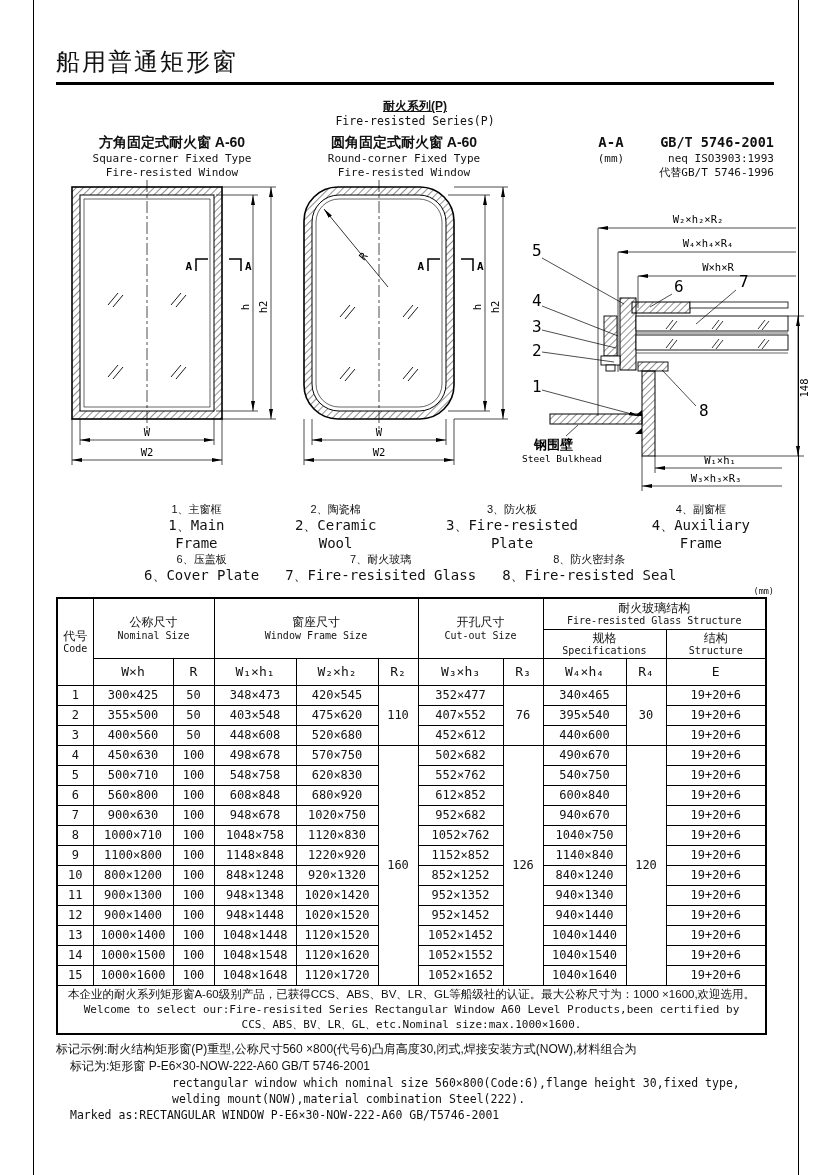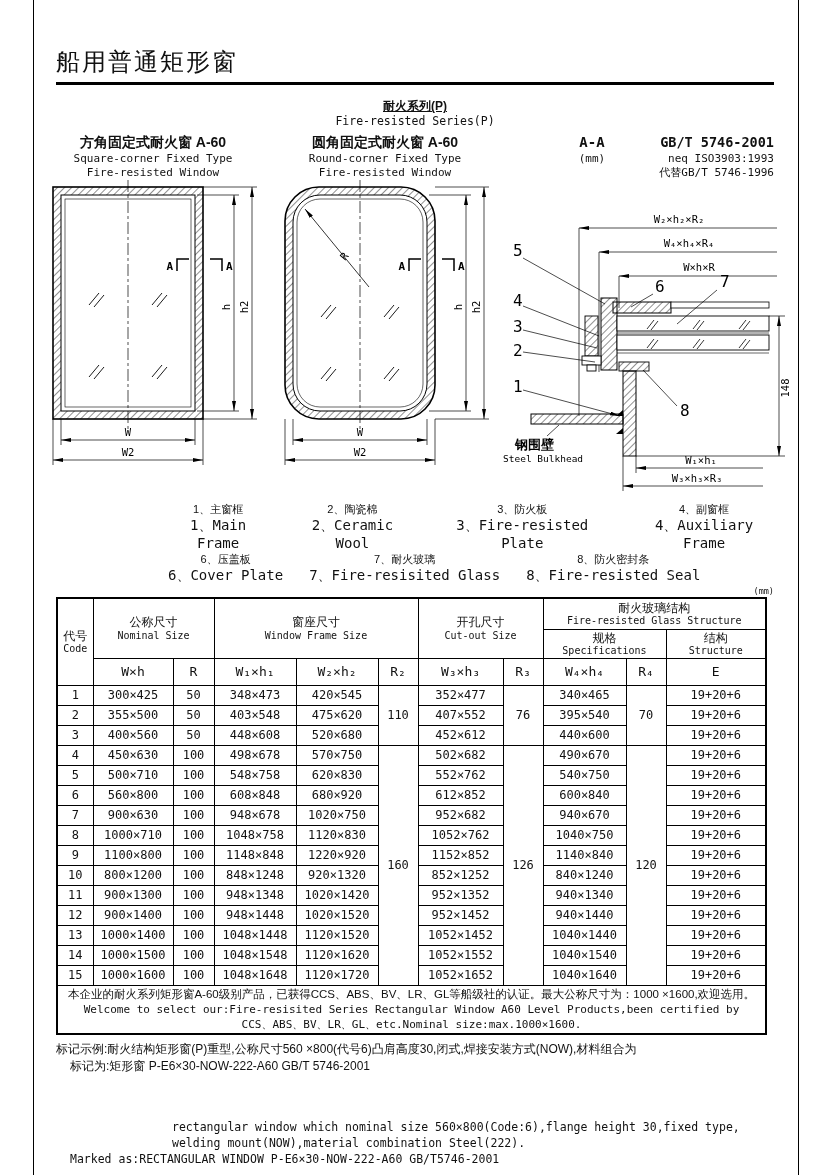--- a/index.html
+++ b/index.html
@@ -19,32 +19,32 @@
   .hdr-en { font-size:20px; font-weight:bold; letter-spacing:0.2px; }
   .hdr-cn { font-size:24px; font-weight:500; letter-spacing:2px; }
   .std-block { position:absolute; right:56px; top:88px; text-align:right; line-height:1.3; }
   .std-main { font-size:13.5px; font-weight:bold; }
   .std-sub { font-size:11px; }
   .series { text-align:center; margin-top:14px; line-height:1.25; }
   .series-cn { font-size:12px; font-weight:bold;text-decoration:underline; }
   .series-en { font-size:11.5px; }
 
   
-  .drawings { display:flex; justify-content:center; margin-top:6px; }
+  .drawings { display:flex; justify-content:space-between; margin-top:6px; }
   .dcol { text-align:center; }
   .dtitle-cn { font-size:14px; font-weight:bold; line-height:1.25; }
   .dtitle-en { font-size:11px; line-height:1.25; }
   .aa-title { text-align:center; padding-right:110px; }
   svg text { fill:#000; }
   .svg-dim-label { font-size:10.5px; font-family:"DejaVu Sans Mono","Liberation Mono",monospace; }
   .svg-callout { font-size:16px; font-family:"DejaVu Sans Mono","Liberation Mono",monospace; }
   .svg-letter { font-size:11px; font-weight:bold; font-family:"DejaVu Sans Mono","Liberation Mono",monospace; }
 
   
-  .legend { margin-top:2px; margin-left:112px; }
+  .legend { margin-top:2px; margin-left:88px; }
   .legend-row { display:flex; gap:26px; margin-bottom:1px; }
   .legend-item { text-align:center; }
   .legend-cn { font-size:11px; }
   .legend-en { font-size:14px; }
 
   .unit-note { text-align:right; font-size:8.5px; margin-top:1px; margin-bottom:1px; }
 
   
   table.spec { border-collapse:collapse; table-layout:fixed; width:709px; border:2px solid #000; }
   table.spec th, table.spec td { border:1px solid #000; text-align:center; padding:0; overflow:hidden; }
@@ -59,21 +59,21 @@
   .note-cn { font-size:11.5px; line-height:1.4; }
   .note-en { font-size:11px; line-height:1.4; font-family:"DejaVu Sans Mono","Liberation Mono",monospace; }
 
   
   .marked { margin-top:6px; font-size:12px; line-height:1.42; }
   .m-cn1 { padding-left:0; }
   .m-cn2 { padding-left:56px; }
   .m-cn3 { padding-left:14px; }
   .m-en { font-family:"DejaVu Sans Mono","Liberation Mono",monospace; font-size:11.5px; }
   .m-en1 { padding-left:0; margin-top:6px; }
-  .m-en2 { padding-left:116px;margin-top:44px; }
+  .m-en2 { padding-left:116px; }
   .m-en3 { padding-left:116px; }
   .m-en4 { padding-left:14px; }
 </style>
 </head>
 <body>
 
 <div class="page">
   <div class="print-frame"></div>
   <div class="content">
 
@@ -399,21 +399,21 @@
           <tr>
             <td>1</td>
             <td>300×425</td>
             <td>50</td>
             <td>348×473</td>
             <td>420×545</td>
             <td rowspan="3">110</td>
             <td>352×477</td>
             <td rowspan="3">76</td>
             <td>340×465</td>
-            <td rowspan="3">70</td>
+            <td rowspan="3">30</td>
             <td>19+20+6</td>
           </tr>
           <tr>
             <td>2</td>
             <td>355×500</td>
             <td>50</td>
             <td>403×548</td>
             <td>475×620</td>
             <td>407×552</td>
             <td>395×540</td>

